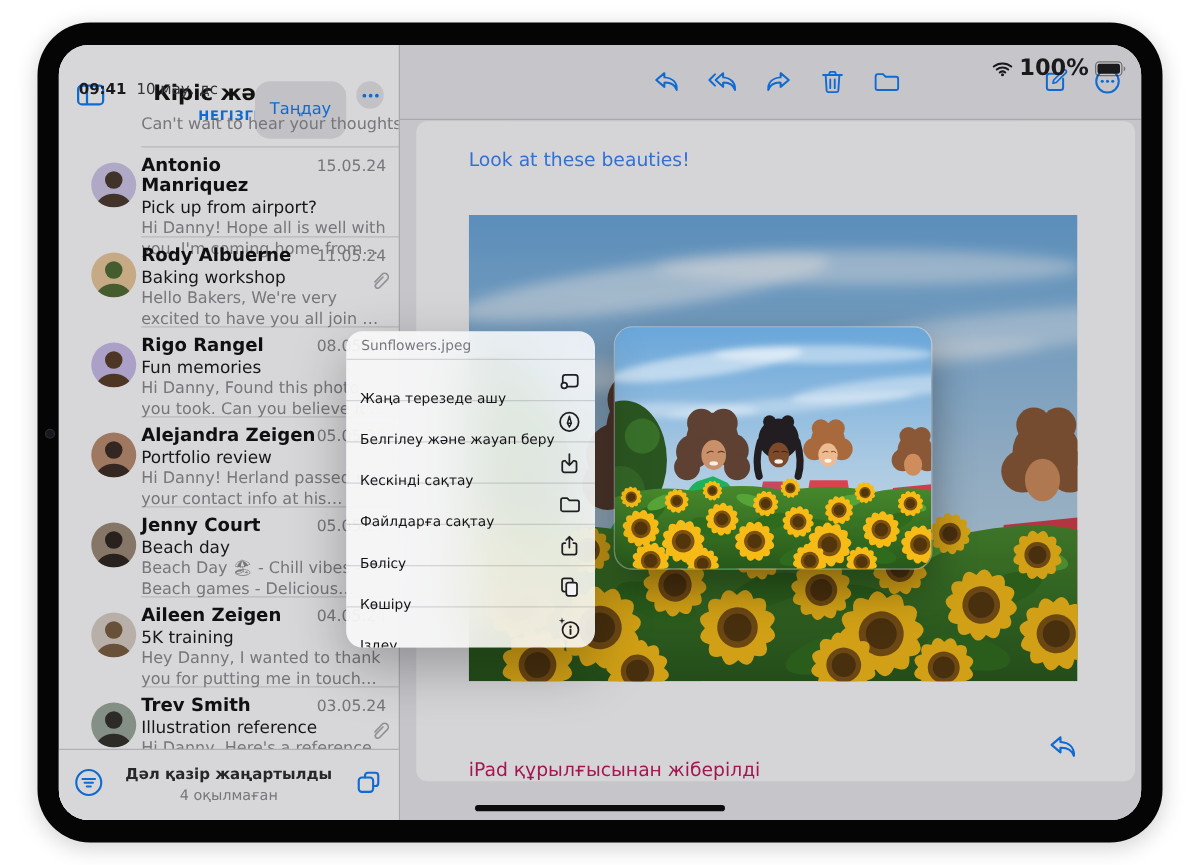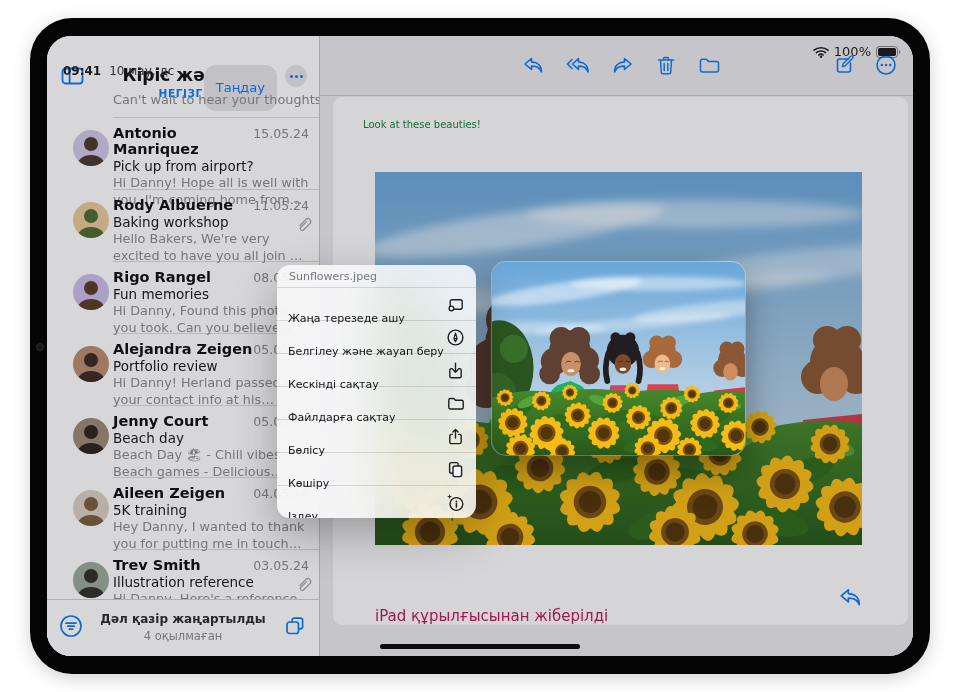--- a/index.html
+++ b/index.html
@@ -53,21 +53,21 @@
   .ft-updated{position:absolute;left:0;right:0;top:12px;text-align:center;font-size:12px;font-weight:bold;color:#2c2c2e;}
   .ft-unread{position:absolute;left:0;right:0;top:29px;text-align:center;font-size:11.5px;color:#8a8a8e;}
 
   
   .toolbar{position:absolute;top:0;left:0;right:0;height:59px;border-bottom:1px solid rgba(0,0,0,.14);}
   .tb-left{position:absolute;left:202px;top:18px;display:flex;gap:21px;color:#0f7bf5;}
   .tb-right{position:absolute;right:16px;top:18px;display:flex;gap:19px;color:#0f7bf5;}
 
   
   .card{position:absolute;left:13px;top:61px;width:575px;height:528px;border-radius:9px;background:#fbfafc;}
-  .msg-body{position:absolute;left:30px;top:22px;font-size:10px;color:#15803d;}
+  .msg-body{position:absolute;left:42px;top:22px;font-size:15px;color:#3b82f6;}
   .photo{position:absolute;left:42px;top:75px;width:487px;height:373px;display:block;}
   .msg-sig{position:absolute;left:42px;top:462px;font-size:15px;color:#be185d;margin-top:48px;}
   .msg-reply{position:absolute;left:505px;top:488px;color:#0f7bf5;}
 
   
   .dim{position:absolute;inset:0;background:rgba(18,18,24,.16);z-index:10;pointer-events:none;}
   .preview{position:absolute;left:445px;top:226px;width:253px;height:193px;border-radius:14px;overflow:hidden;z-index:20;box-shadow:0 14px 34px rgba(0,0,0,.38),0 0 0 1px rgba(255,255,255,.45);}
   .preview svg{display:block;width:253px;height:193px;}
   .menu{position:absolute;left:230px;top:229px;width:199px;border-radius:13px;z-index:30;background:rgba(249,249,250,.88);backdrop-filter:blur(24px) saturate(1.6);box-shadow:0 16px 44px rgba(0,0,0,.28);overflow:hidden;}
   .menu-title{padding:5px 12px 4px;font-size:11px;color:#77777d;border-bottom:1px solid rgba(60,60,67,.18);}
@@ -231,21 +231,21 @@
     <div class="status">
       <div class="st-left">
         <span class="st-time">09:41</span>
         <span class="st-date">10 мау. дс</span>
       </div>
       <div class="st-right">
         <svg width="16" height="12" viewBox="0 0 16 12">
           <path d="M1 4.2 C4.8 .9 11.2 .9 15 4.2 M3.4 6.6 C6 4.4 10 4.4 12.6 6.6 M5.8 9 C7 8 9 8 10.2 9" stroke="#1c1c1e" stroke-width="1.6" fill="none" stroke-linecap="round"></path>
           <circle cx="8" cy="10.8" r="1.2" fill="#1c1c1e"></circle>
         </svg>
-        <span style="font-size:13px;font-weight:normal;">100%</span>
+        <span style="font-size:18px;font-weight:bold;">100%</span>
         <svg width="25" height="12" viewBox="0 0 25 12">
           <rect x=".5" y=".5" width="21" height="11" rx="3" stroke="rgba(28,28,30,.5)" fill="none"></rect>
           <rect x="2" y="2" width="18" height="8" rx="1.8" fill="#1c1c1e"></rect>
           <path d="M23 4 a2.2 2.2 0 0 1 0 4 Z" fill="rgba(28,28,30,.5)"></path>
         </svg>
       </div>
     </div>
     <div class="mt-dots">
         <i></i>
         <i></i>

